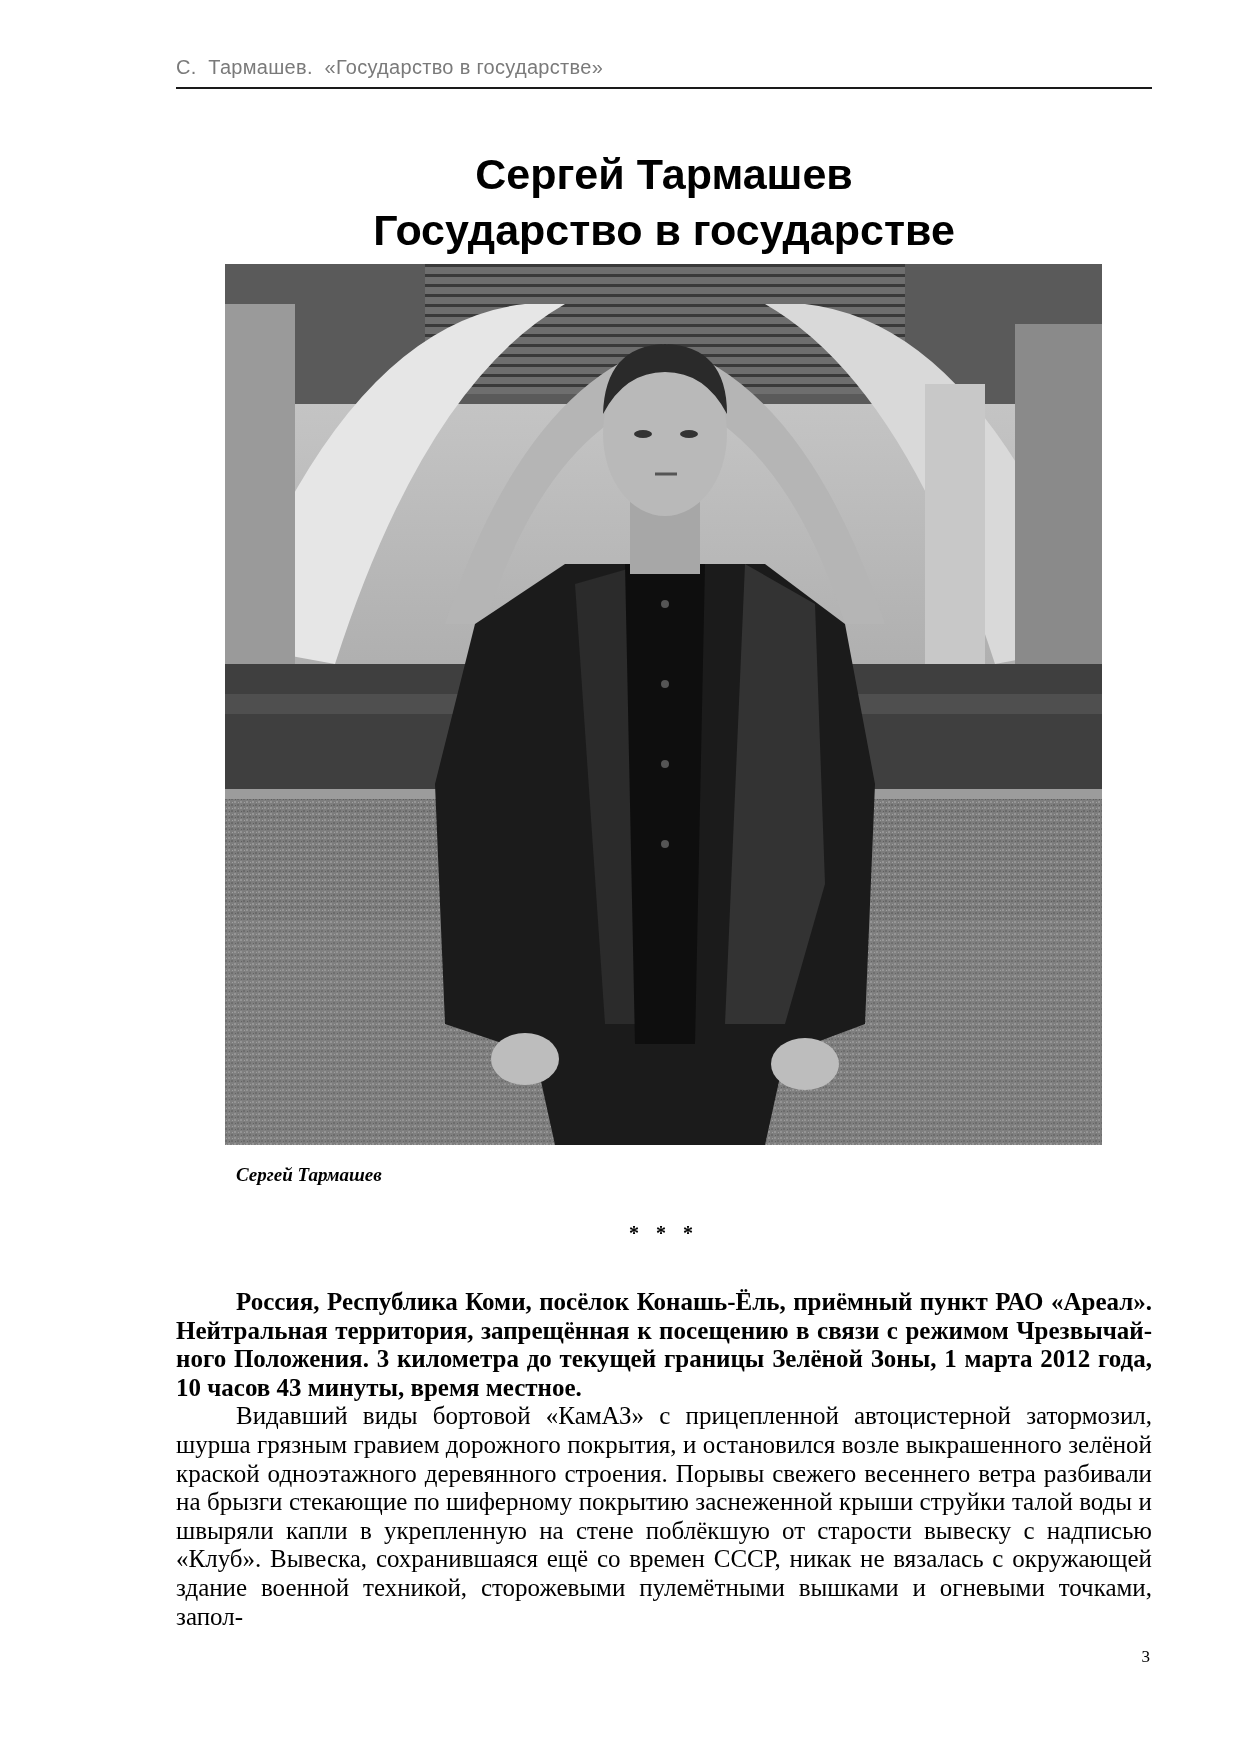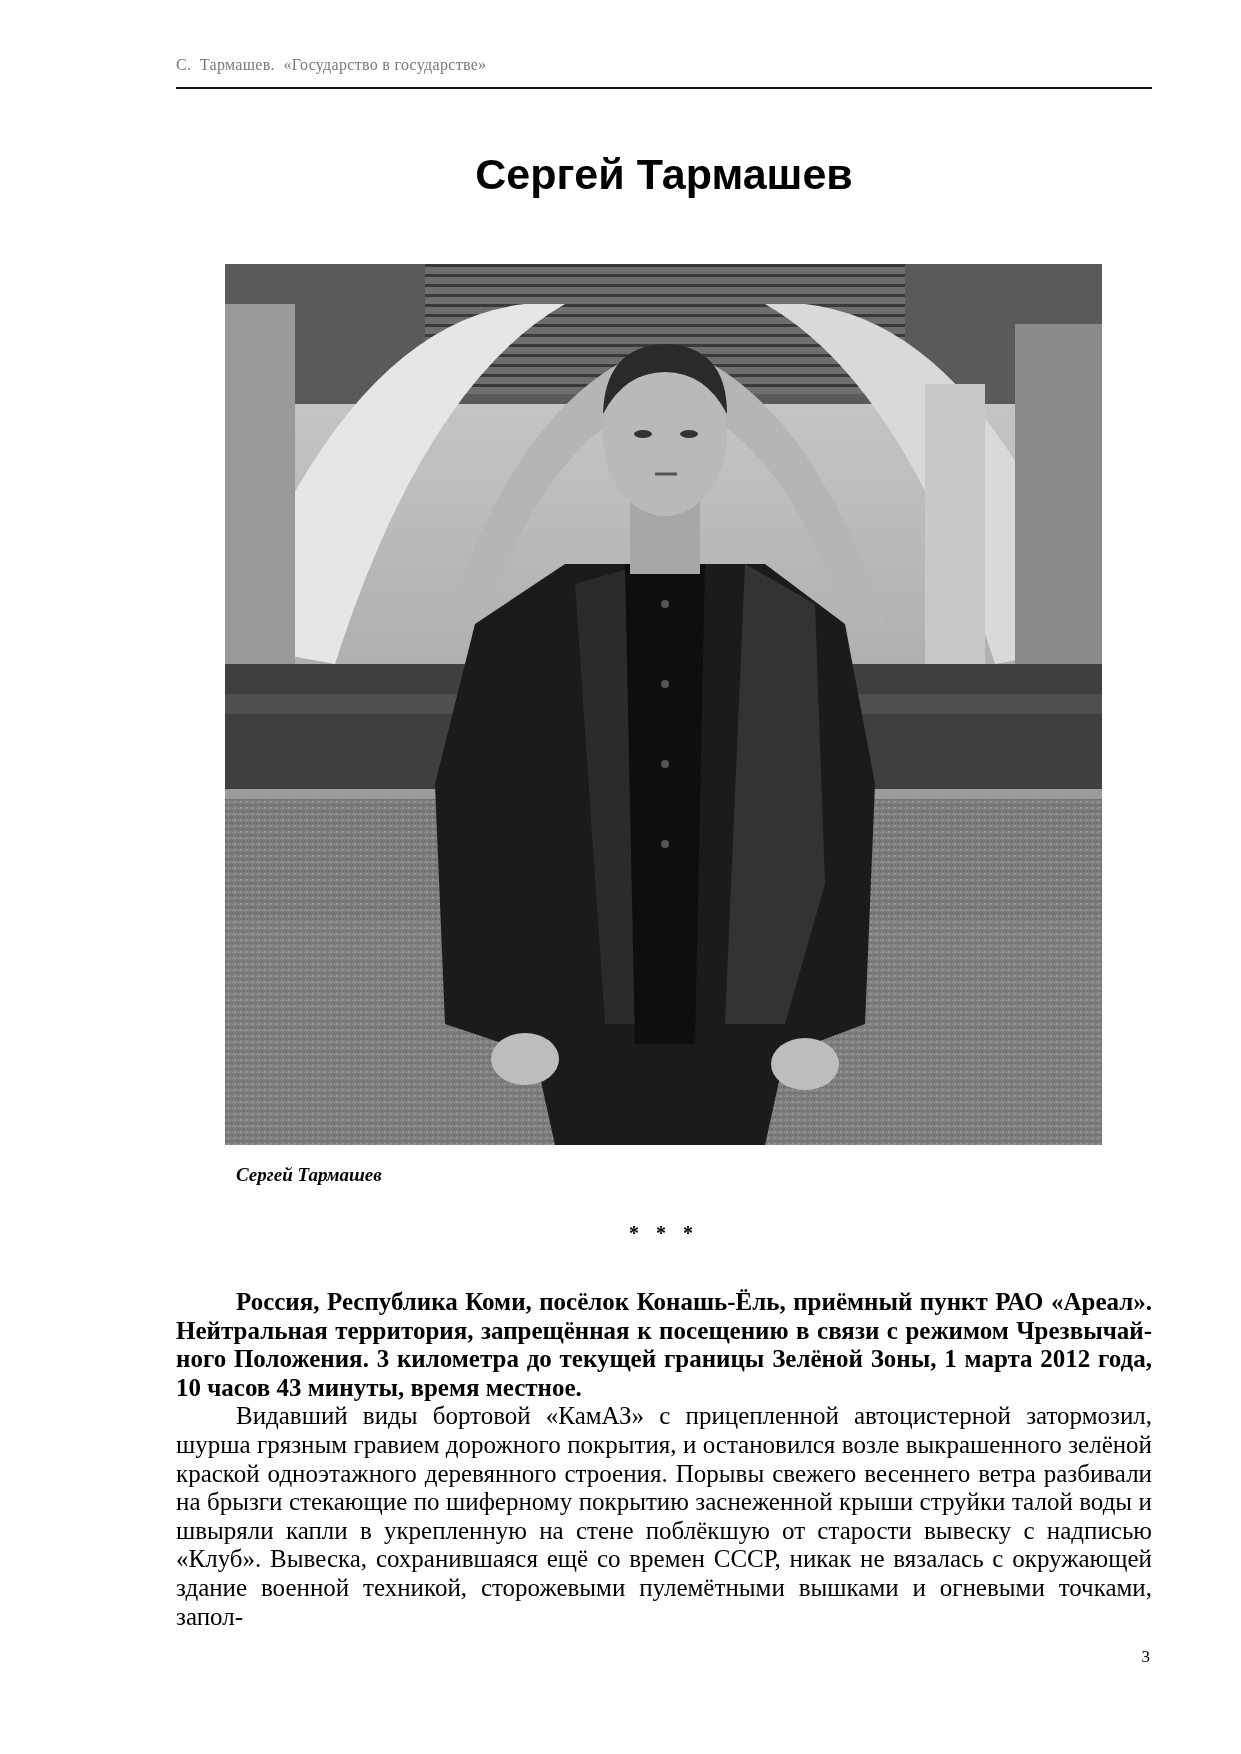--- a/index.html
+++ b/index.html
@@ -1,22 +1,22 @@
 <!DOCTYPE html>
 <html><head>
 <meta charset="utf-8">
 <style>
   html, body { margin: 0; padding: 0; background: #ffffff; }
   body { width: 1241px; height: 1754px; position: relative; overflow: hidden; }
   .page { position: absolute; left: 0; top: 0; width: 1241px; height: 1754px; background: #fff; }
 
   .running-header {
     position: absolute; left: 176px; top: 56px;
-    font-family: Liberation Serif, serif;
-    font-size: 16px; color: #7a7a7a; letter-spacing: 0.3px;
+    font-family: Liberation Sans, sans-serif;
+    font-size: 20px; color: #7a7a7a; letter-spacing: 0.3px;
     white-space: pre;
   }
   .header-rule {
     position: absolute; left: 176px; top: 87px; width: 976px; height: 0;
     border-top: 2px solid #1a1a1a;
   }
 
   .title {
     position: absolute; left: 176px; width: 976px; top: 146px;
     text-align: center;
@@ -59,20 +59,21 @@
 </head>
 <body>
 
 <div class="page">
 
   <div class="running-header">С.  Тармашев.  «Государство в государстве»</div>
   <div class="header-rule"></div>
 
   <div class="title">
     <div>Сергей Тармашев</div>
+    <div>Государство в государстве</div>
   </div>
 
   <div class="photo">
     <svg viewBox="0 0 877 881" preserveAspectRatio="none">
       <defs>
         <linearGradient id="sky" x1="0" y1="0" x2="0" y2="1">
           <stop offset="0" stop-color="#cfcfcf"></stop>
           <stop offset="1" stop-color="#8a8a8a"></stop>
         </linearGradient>
         <linearGradient id="ground" x1="0" y1="0" x2="0" y2="1">

